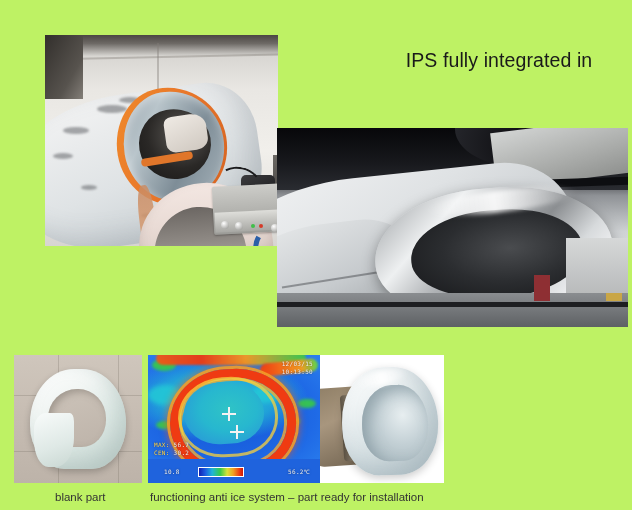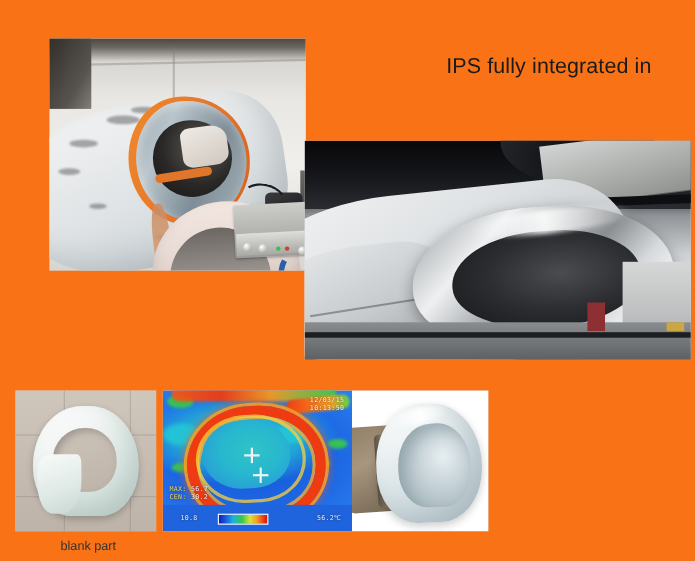--- a/index.html
+++ b/index.html
@@ -12,21 +12,21 @@
     height: 510px;
     position: relative;
     overflow: hidden;
     font-family: "Liberation Sans", sans-serif;
     -webkit-font-smoothing: antialiased;
   }
 
   .slide {
     position: absolute;
     inset: 0;
-    background: #f97316;
+    background: #bef264;
   }
 
   
   .title {
     position: absolute;
     left: 370px;
     top: 47px;
     width: 258px;
     text-align: center;
     font-size: 19.5px;
@@ -564,14 +564,15 @@
   <div class="photo" id="photo-finished-part">
     <div class="bg"></div>
     <div class="metal-body"></div>
     <div class="metal-band"></div>
     <div class="white-ring"></div>
     <div class="white-ring-hole"></div>
     <div class="ring-spec"></div>
   </div>
 
   <div class="caption" id="caption-blank-part">blank part</div>
+  <div class="caption" id="caption-functioning">functioning anti ice system – part ready for installation</div>
 
 </div>
 
 </body></html>

